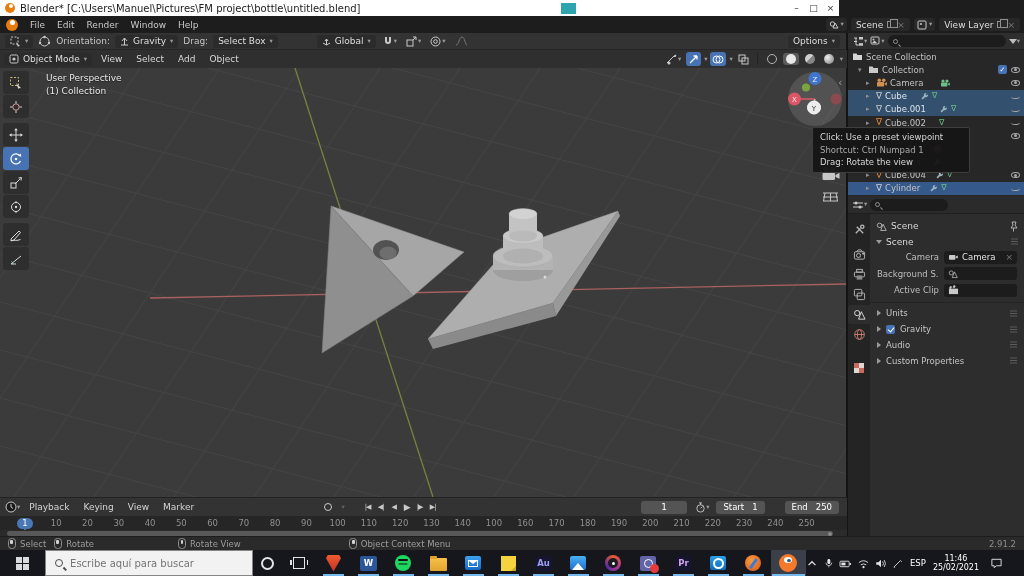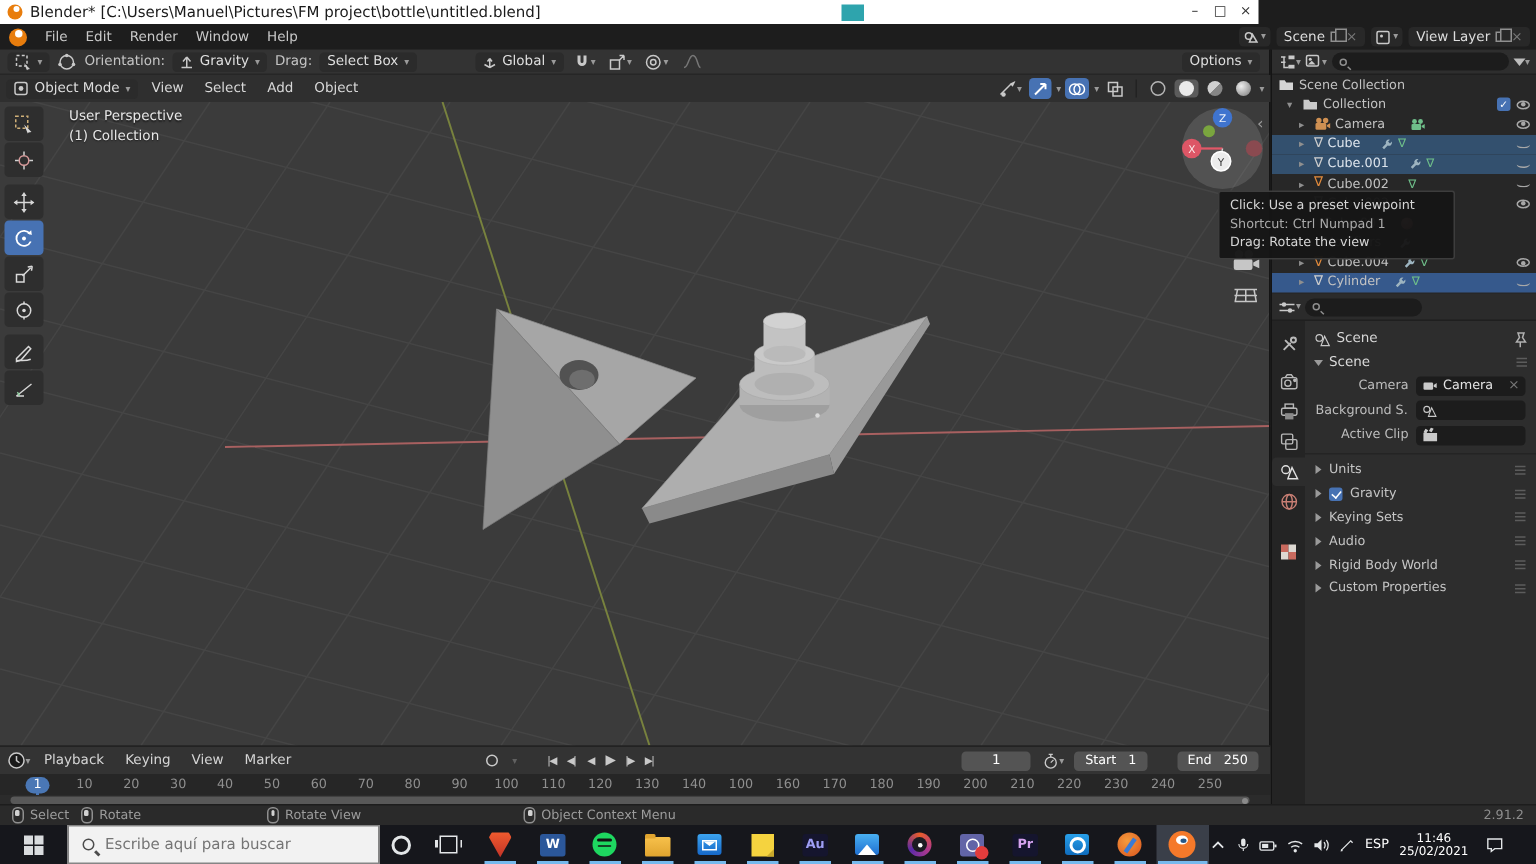--- a/index.html
+++ b/index.html
@@ -767,33 +767,21 @@
         </div>
           <div class="psec checkbox">
           <span class="tri-r"></span>
           <span class="cbx"></span>
           <span>Gravity</span>
           <span class="grip"></span>
         </div>
           <div class="psec">
           <span class="tri-r"></span>
 
-          <span>Keying Sets</span>
-          <span class="grip"></span>
-        </div>
-          <div class="psec">
-          <span class="tri-r"></span>
-
           <span>Audio</span>
-          <span class="grip"></span>
-        </div>
-          <div class="psec">
-          <span class="tri-r"></span>
-
-          <span>Rigid Body World</span>
           <span class="grip"></span>
         </div>
           <div class="psec">
           <span class="tri-r"></span>
 
           <span>Custom Properties</span>
           <span class="grip"></span>
         </div>
         </div>
     </div>

